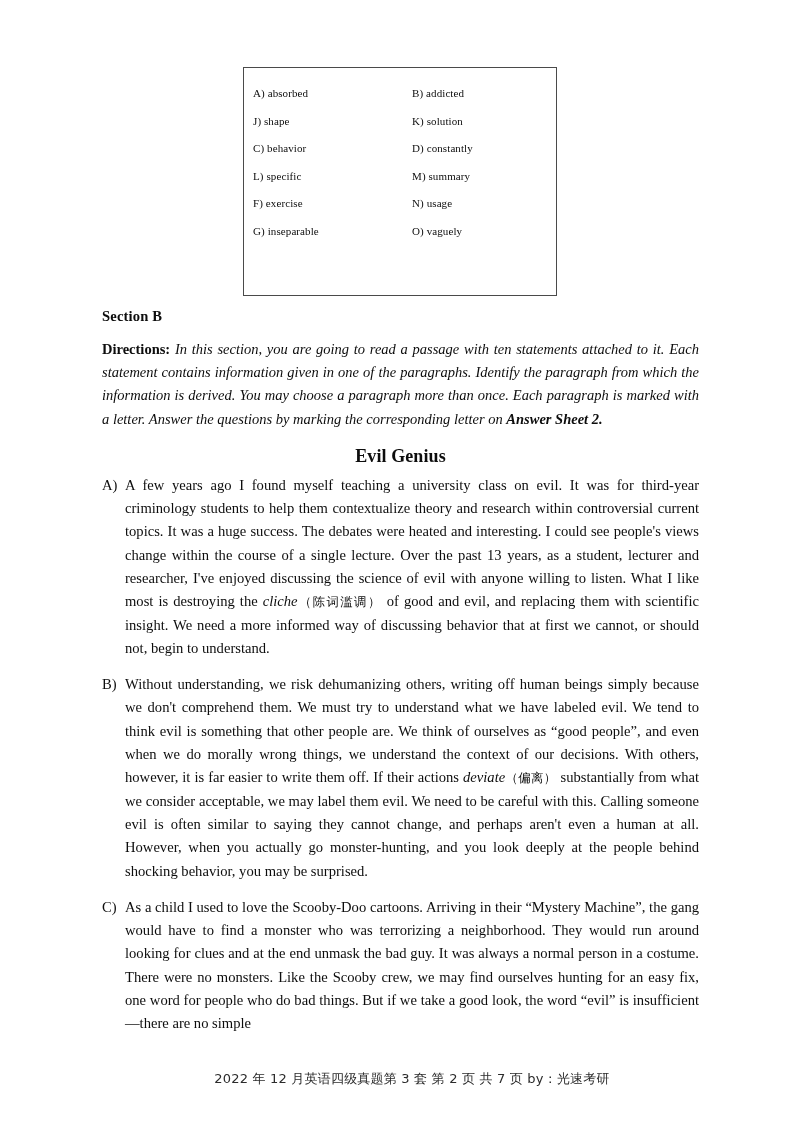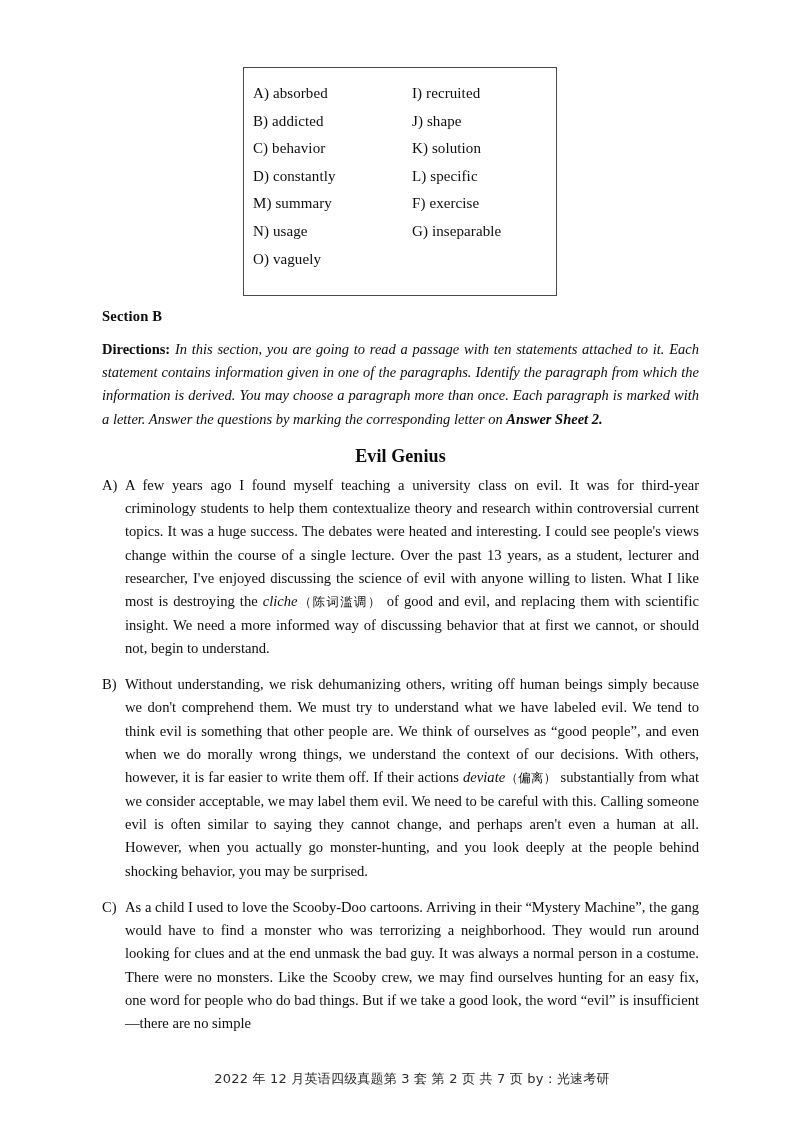--- a/index.html
+++ b/index.html
@@ -31,21 +31,21 @@
     position: absolute;
     left: 9px;
     top: 12px;
     right: 6px;
     display: grid;
     grid-template-columns: 159px 1fr;
     grid-auto-rows: 27.6px;
     align-items: center;
   }
   .wb-item {
-    font-size: 15px;
+    font-size: 11px;
     line-height: 27.6px;
     white-space: nowrap;
     letter-spacing: 0.1px;
   }
   .wb-empty { visibility: hidden; }
 
   
   #content {
     position: absolute;
     left: 102px;
@@ -121,27 +121,26 @@
     font-family: "DejaVu Sans", "Liberation Sans", sans-serif;
     margin-left: 12px;
   }
 </style>
 </head>
 <body>
 
 <div id="wordbank-box">
   <div id="wordbank-grid">
     <div class="wb-item">A) absorbed</div>
-    <div class="wb-item">I) recruited</div>
 
     <div class="wb-item">B) addicted</div>
     <div class="wb-item">J) shape</div>
 
+    <div class="wb-item">K) solution</div>
     <div class="wb-item">C) behavior</div>
-    <div class="wb-item">K) solution</div>
 
     <div class="wb-item">D) constantly</div>
     <div class="wb-item">L) specific</div>
 
     <div class="wb-item">M) summary</div>
 
     <div class="wb-item">F) exercise</div>
     <div class="wb-item">N) usage</div>
 
     <div class="wb-item">G) inseparable</div>

